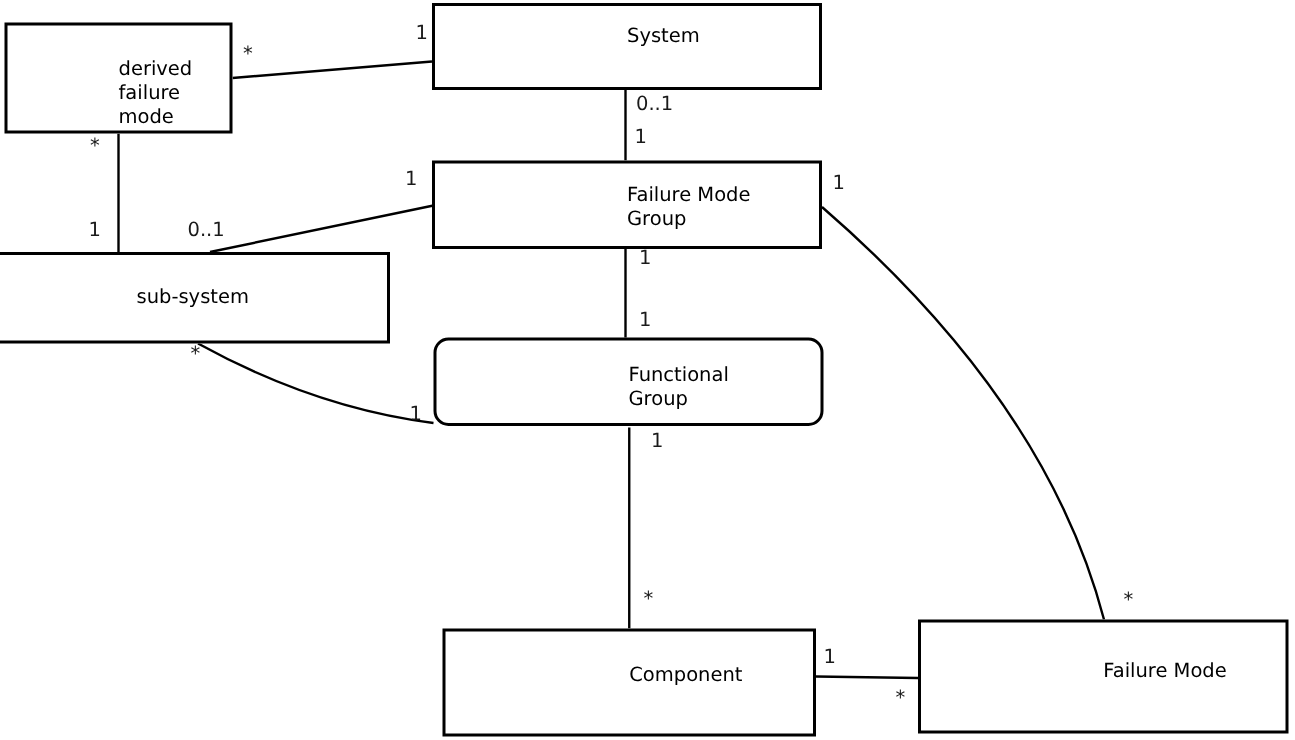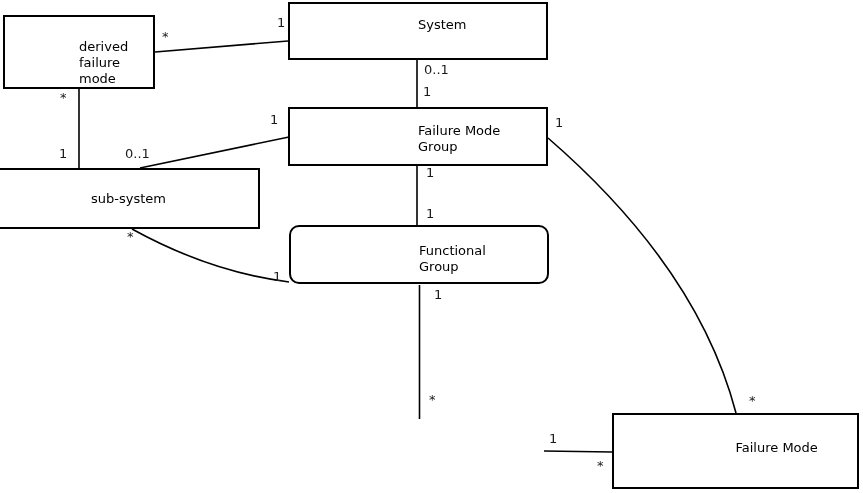--- a/index.html
+++ b/index.html
@@ -88,20 +88,25 @@
     </div>
   </div>
 
   <div class="entity" style="left:289px; top:225px; width:260px; height:59px;border-radius:10px;">
     <div class="entity-text" style="top:16px;">
       <div>Functional</div>
       <div>Group</div>
     </div>
   </div>
 
+  <div class="entity" style="left:295px; top:419px; width:249px; height:72px;">
+    <div class="entity-text" style="top:22px;">
+      <div>Component</div>
+    </div>
+  </div>
 
   <div class="entity" style="left:612px; top:413px; width:247px; height:76px;">
     <div class="entity-text" style="top:25px;">
       <div>Failure Mode</div>
     </div>
   </div>
 
   <span class="mult" style="left:277px; top:15px;">1</span>
   <span class="mult" style="left:162px; top:29px;">*</span>
 

